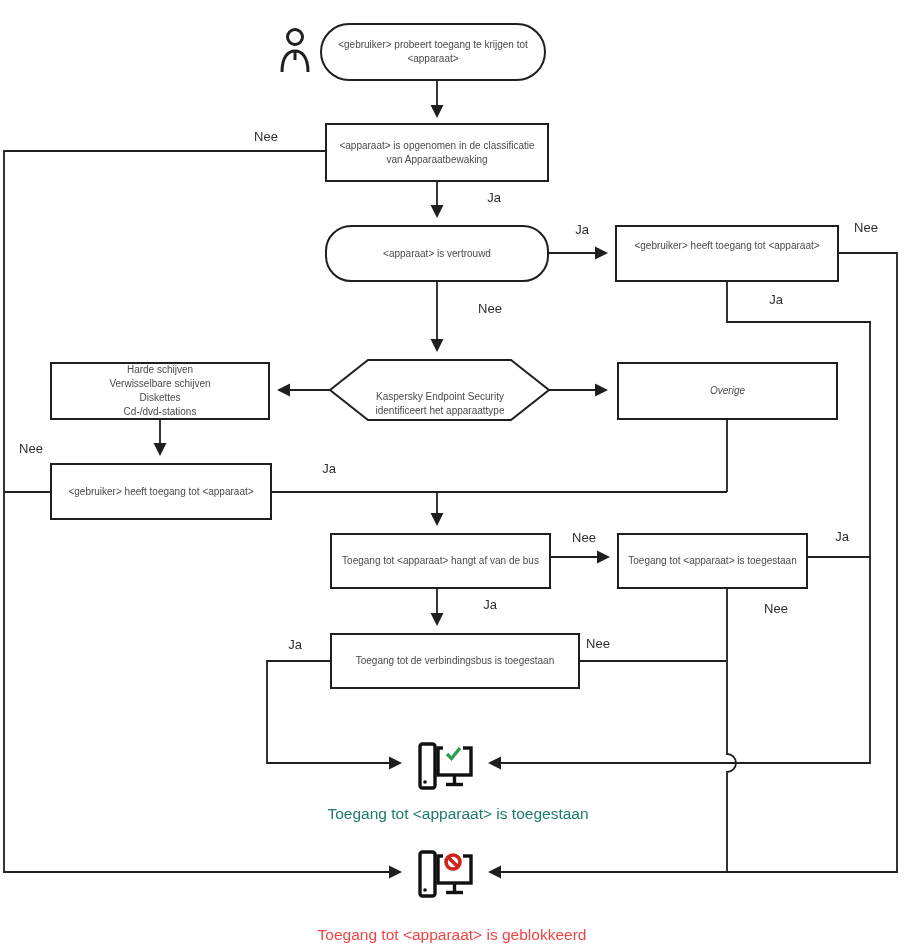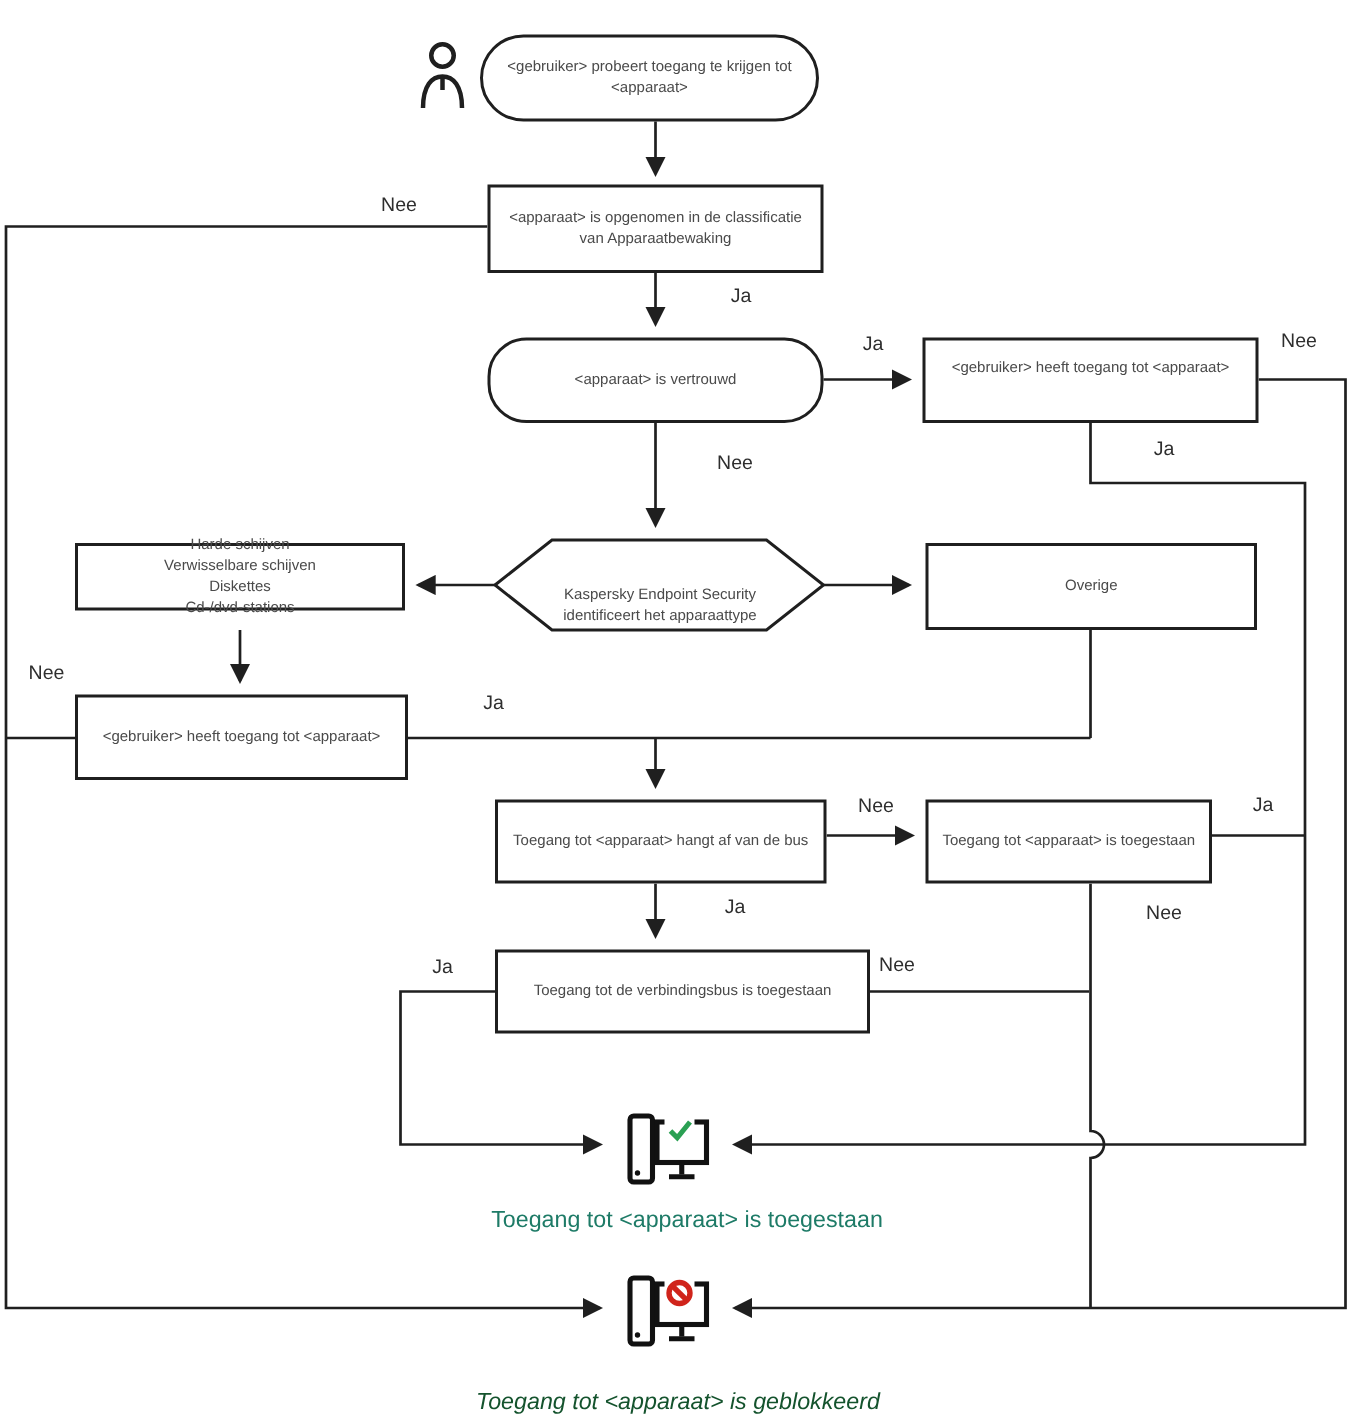--- a/index.html
+++ b/index.html
@@ -20,21 +20,21 @@
   }
   .edge-label{
     position:absolute;transform:translate(-50%,-50%);
     font-size:13px;color:#2e2e2e;white-space:nowrap;text-align:right;
   }
   .result-label{
     position:absolute;transform:translate(-50%,-50%);
     font-size:15.5px;white-space:nowrap;
   }
   .result-green{color:#1e7b67;}
-  .result-red{color:#14532d;font-style:italic;}
+  .result-red{color:#ef4444;}
   .icon-wrap{position:absolute;}
   .small-line{font-size:10px;}
 </style>
 </head>
 <body>
 
 <div id="stage">
 
   <svg id="connectors" viewBox="0 0 905 948" xmlns="http://www.w3.org/2000/svg">
     <defs>
@@ -110,28 +110,28 @@
   </div>
 
   <div class="box" style="left:615px;top:210px;width:224px;height:57px;justify-content:flex-start;padding-top:12px;">
     <div>&lt;gebruiker&gt; heeft toegang tot &lt;apparaat&gt;</div>
   </div>
 
   <div class="hexlabel" style="left:352px;top:347px;width:176px;height:56px;align-items:flex-end;">
     <div>Kaspersky Endpoint Security identificeert het apparaattype</div>
   </div>
 
-  <div class="box" style="left:50px;top:347px;width:220px;height:45px;">
+  <div class="box" style="left:50px;top:347px;width:220px;height:58px;">
     <div>Harde schijven</div>
     <div>Verwisselbare schijven</div>
     <div class="small-line">Diskettes</div>
     <div>Cd-/dvd-stations</div>
   </div>
 
-  <div class="box" style="left:617px;top:347px;width:221px;height:58px;">
+  <div class="box" style="left:617px;top:347px;width:221px;height:58px;font-style:italic;">
     <div>Overige</div>
   </div>
 
   <div class="box" style="left:50px;top:448px;width:222px;height:57px;">
     <div>&lt;gebruiker&gt; heeft toegang tot &lt;apparaat&gt;</div>
   </div>
 
   <div class="box" style="left:330px;top:518px;width:221px;height:56px;">
     <div>Toegang tot &lt;apparaat&gt; hangt af van de bus</div>
   </div>

